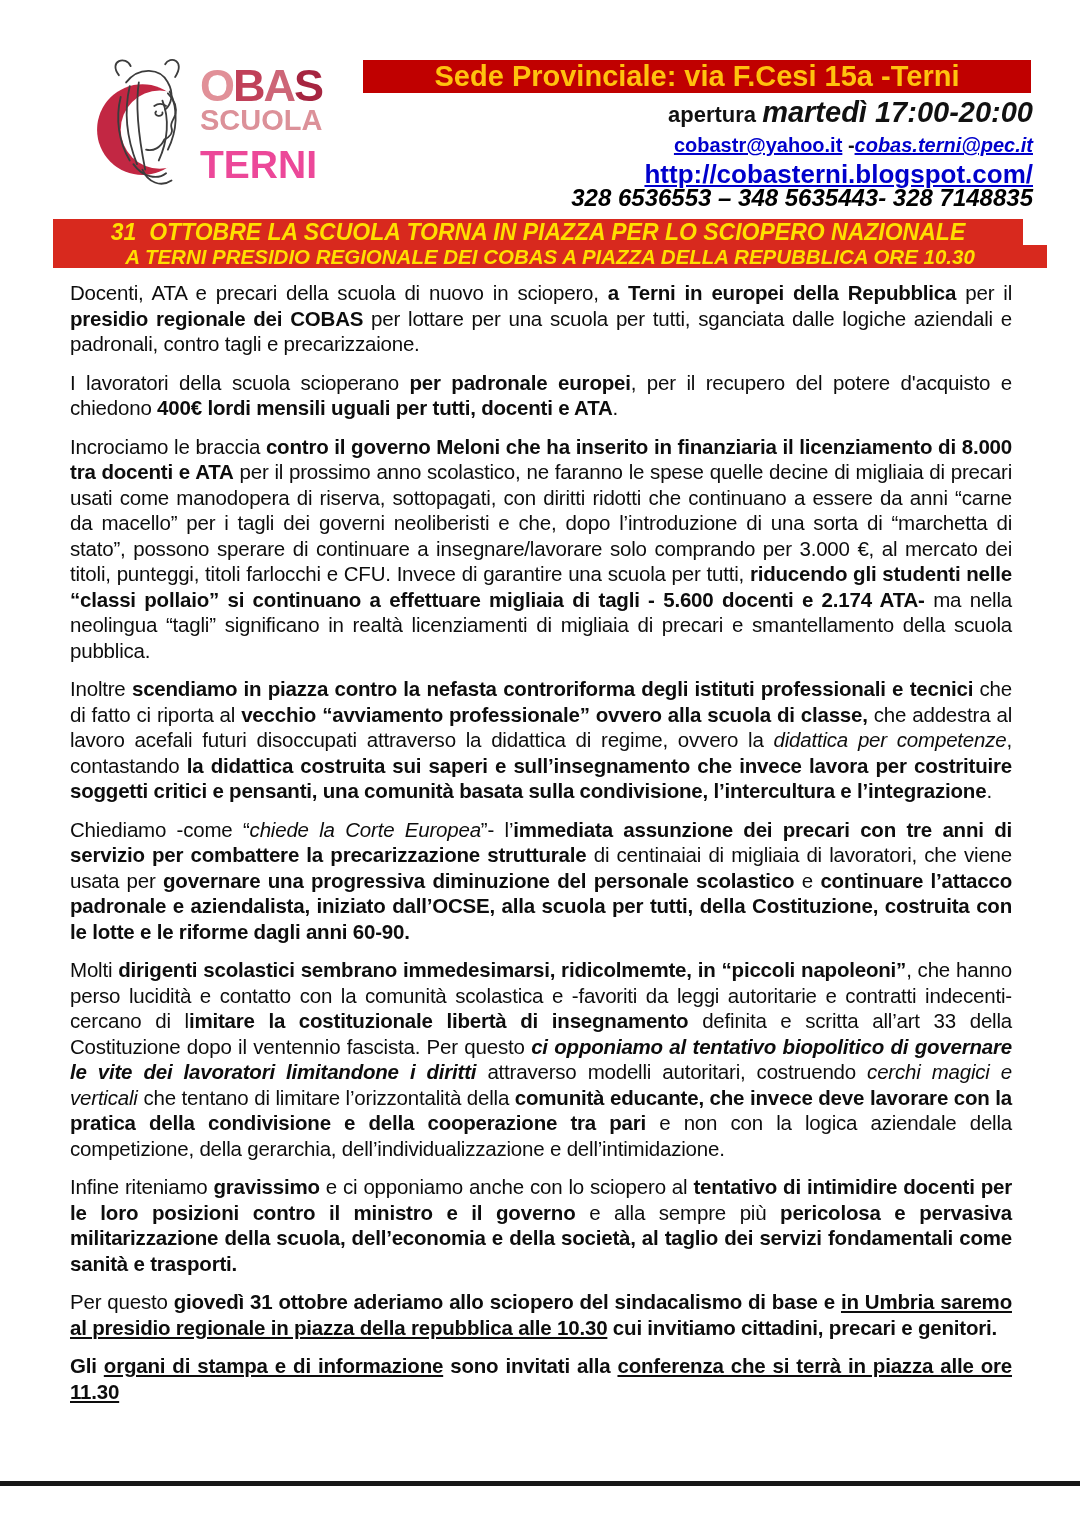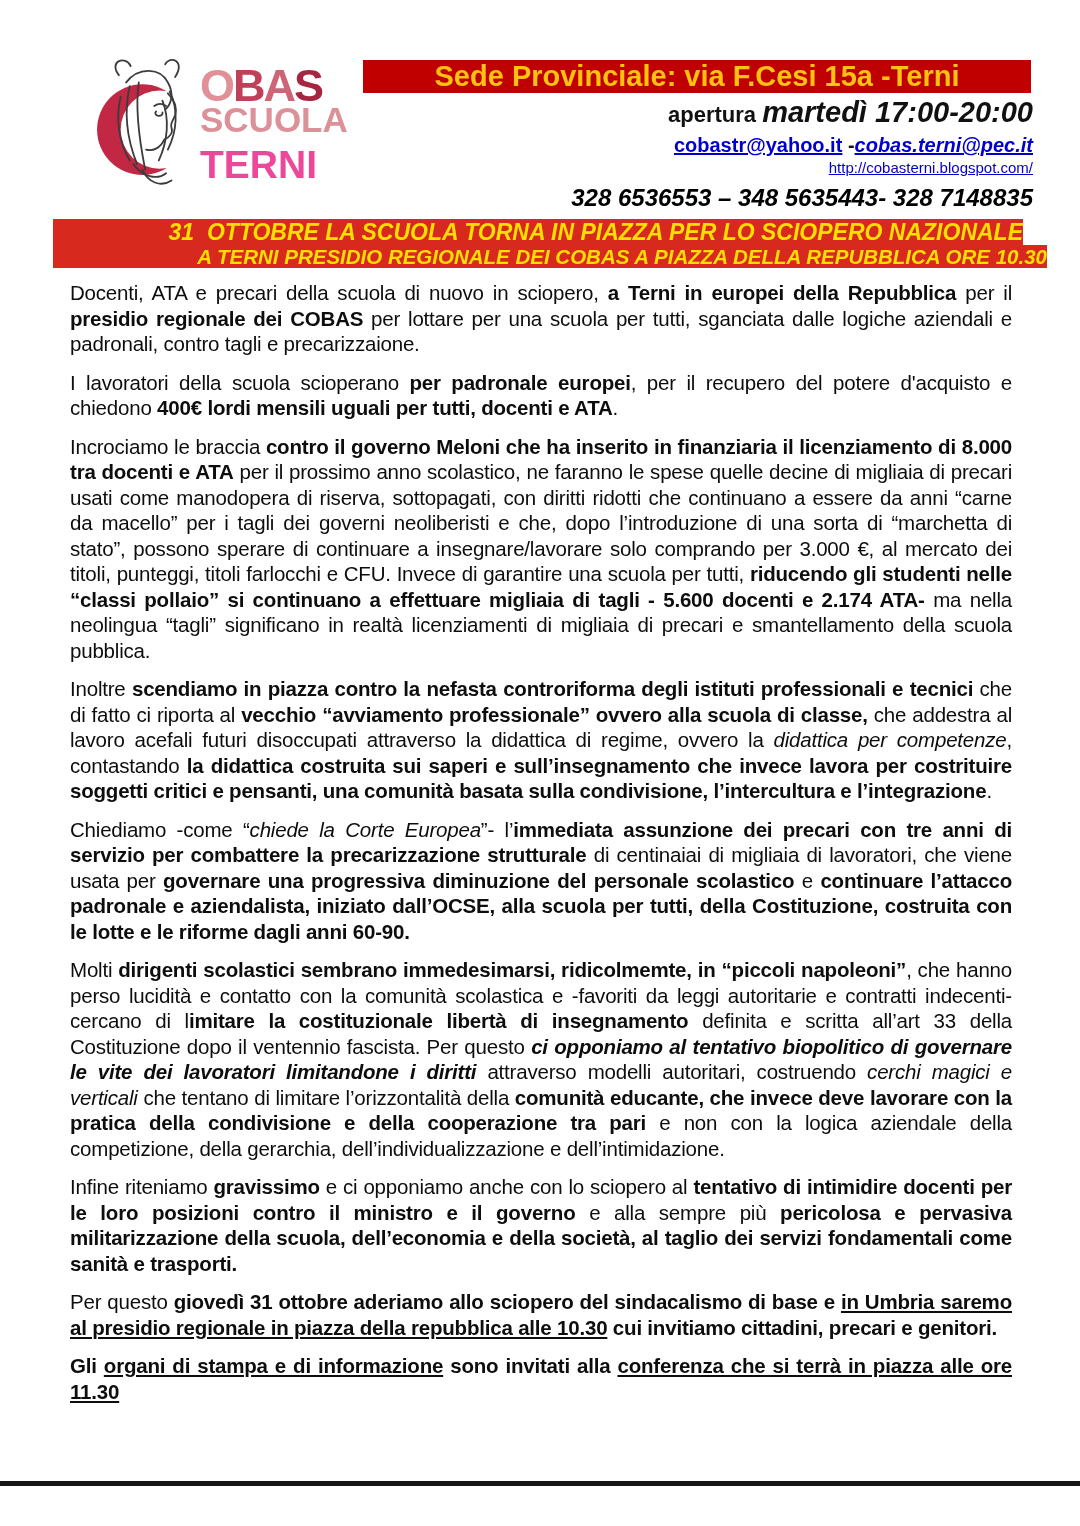--- a/index.html
+++ b/index.html
@@ -5,43 +5,43 @@
   html,body{margin:0;padding:0;background:#ffffff;}
   .page{
     position:relative;width:1080px;height:1486px;background:#ffffff;overflow:hidden;
     font-family:"Liberation Sans","DejaVu Sans",sans-serif;color:#111;
   }
   
   .logo{position:absolute;left:88px;top:48px;width:290px;height:160px;}
   .logo svg{position:absolute;left:0;top:2px;}
   .logo-text{position:absolute;left:112px;top:18px;line-height:1;}
   .logo-obas{font-weight:bold;font-size:45px;letter-spacing:-2px;line-height:40px;}
-  .logo-scuola{font-weight:bold;font-size:35px;letter-spacing:0px;line-height:28px;}
+  .logo-scuola{font-weight:bold;font-size:29px;letter-spacing:0px;line-height:28px;}
   .logo-terni{font-weight:bold;font-size:39px;letter-spacing:0px;line-height:37px;}
   
   .sede-bar{
     position:absolute;left:363px;top:60px;width:668px;height:33px;
     background:var(--header-red,#c00000);color:var(--header-yellow,#ffc20e);
     font-weight:bold;font-size:29px;line-height:33px;text-align:center;white-space:pre;
   }
   .apertura{position:absolute;right:47px;top:96px;text-align:right;white-space:nowrap;}
   .ap-small{font-weight:bold;font-size:22px;}
   .ap-big{font-weight:bold;font-size:29px;font-style:italic;}
   .emails{position:absolute;right:47px;top:134px;font-size:20px;font-weight:bold;white-space:nowrap;}
-  .website{position:absolute;right:47px;top:159px;font-size:15px;font-weight:normal;white-space:nowrap;text-align:center;}
+  .website{position:absolute;right:47px;top:159px;font-size:26px;font-weight:bold;white-space:nowrap;text-align:center;}
   .phones{position:absolute;right:47px;top:184px;font-size:24px;font-weight:bold;font-style:italic;color:#000;white-space:nowrap;}
   .link{color:var(--link-blue,#0000cc);text-decoration:underline;cursor:pointer;}
   .i{font-style:italic;}
   .b{font-weight:bold;}
   .u{text-decoration:underline;}
   
   .banner1,.banner2{
     position:absolute;left:53px;background:var(--banner-red,#d8291e);
     color:var(--banner-yellow,#ffdf00);font-weight:bold;font-style:italic;
-    text-align:right;white-space:pre;
+    text-align:center;white-space:pre;
   }
   .banner1{top:219px;width:970px;height:26px;font-size:23px;line-height:26px;}
   .banner2{top:245px;width:994px;height:23px;font-size:20.5px;line-height:23px;}
   
   .body{position:absolute;left:70px;top:280px;width:942px;}
   .para{
     margin:0 0 13px 0;text-align:justify;font-size:20.5px;line-height:25.5px;
     letter-spacing:-0.2px;color:#0d0d0d;
   }
   .bottom-line{position:absolute;left:0;right:0;bottom:0;height:5px;background:#161616;}

